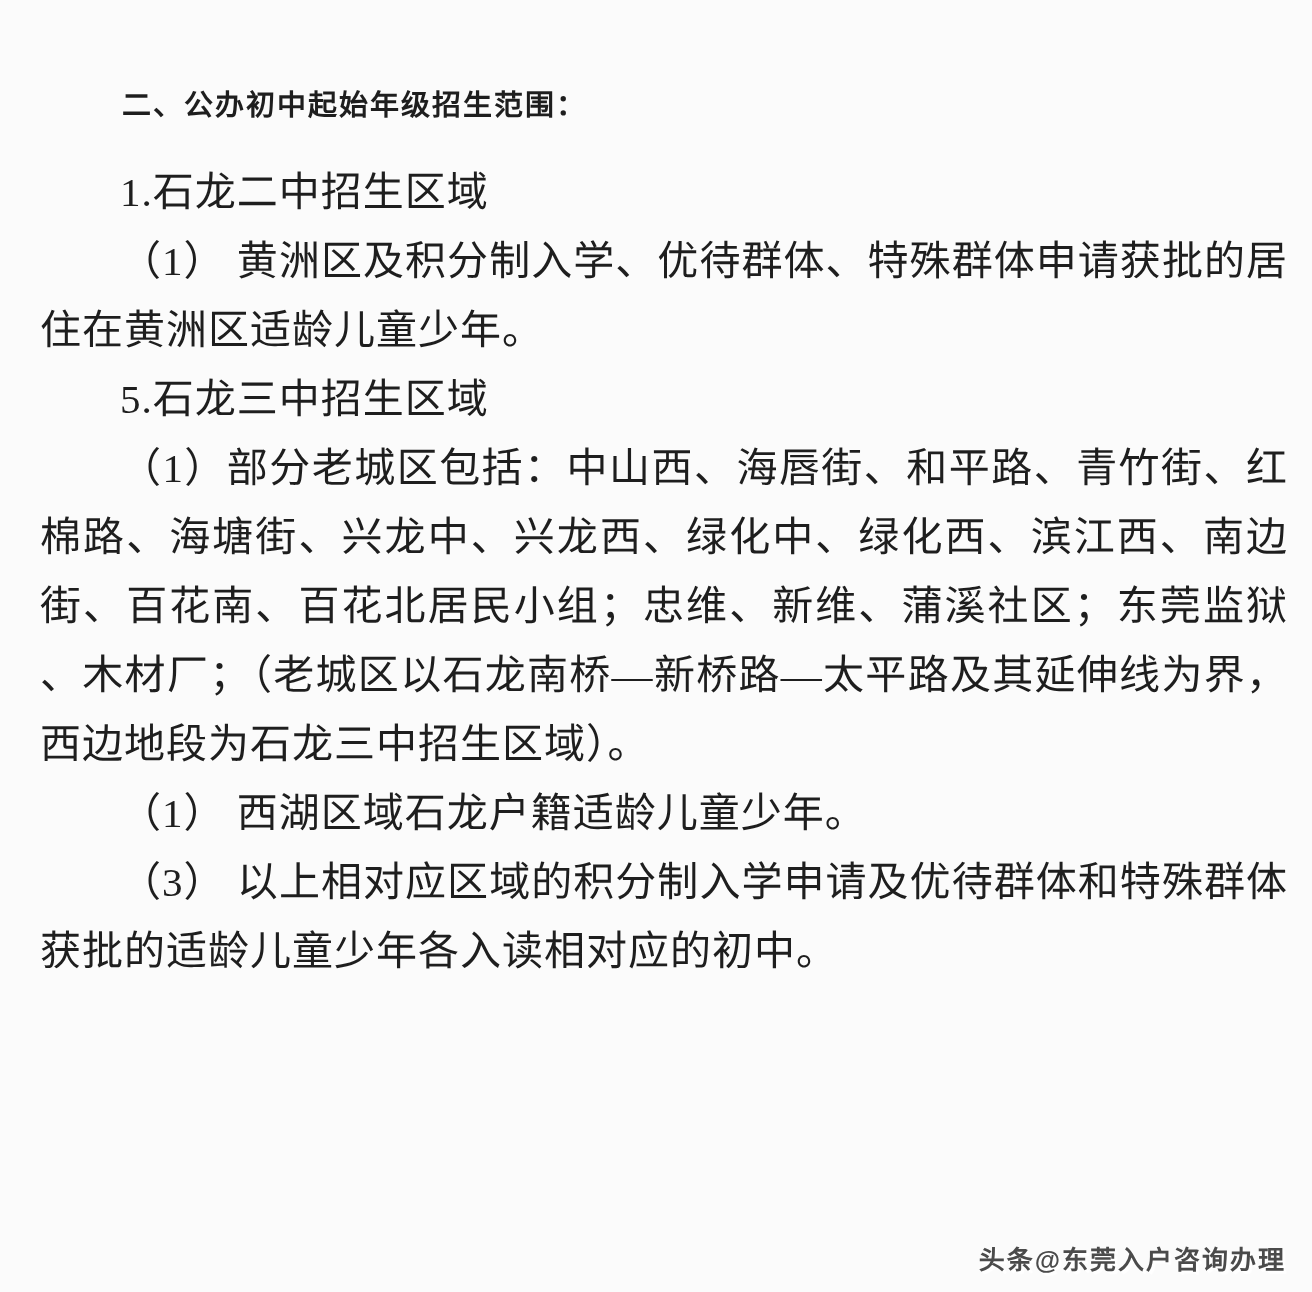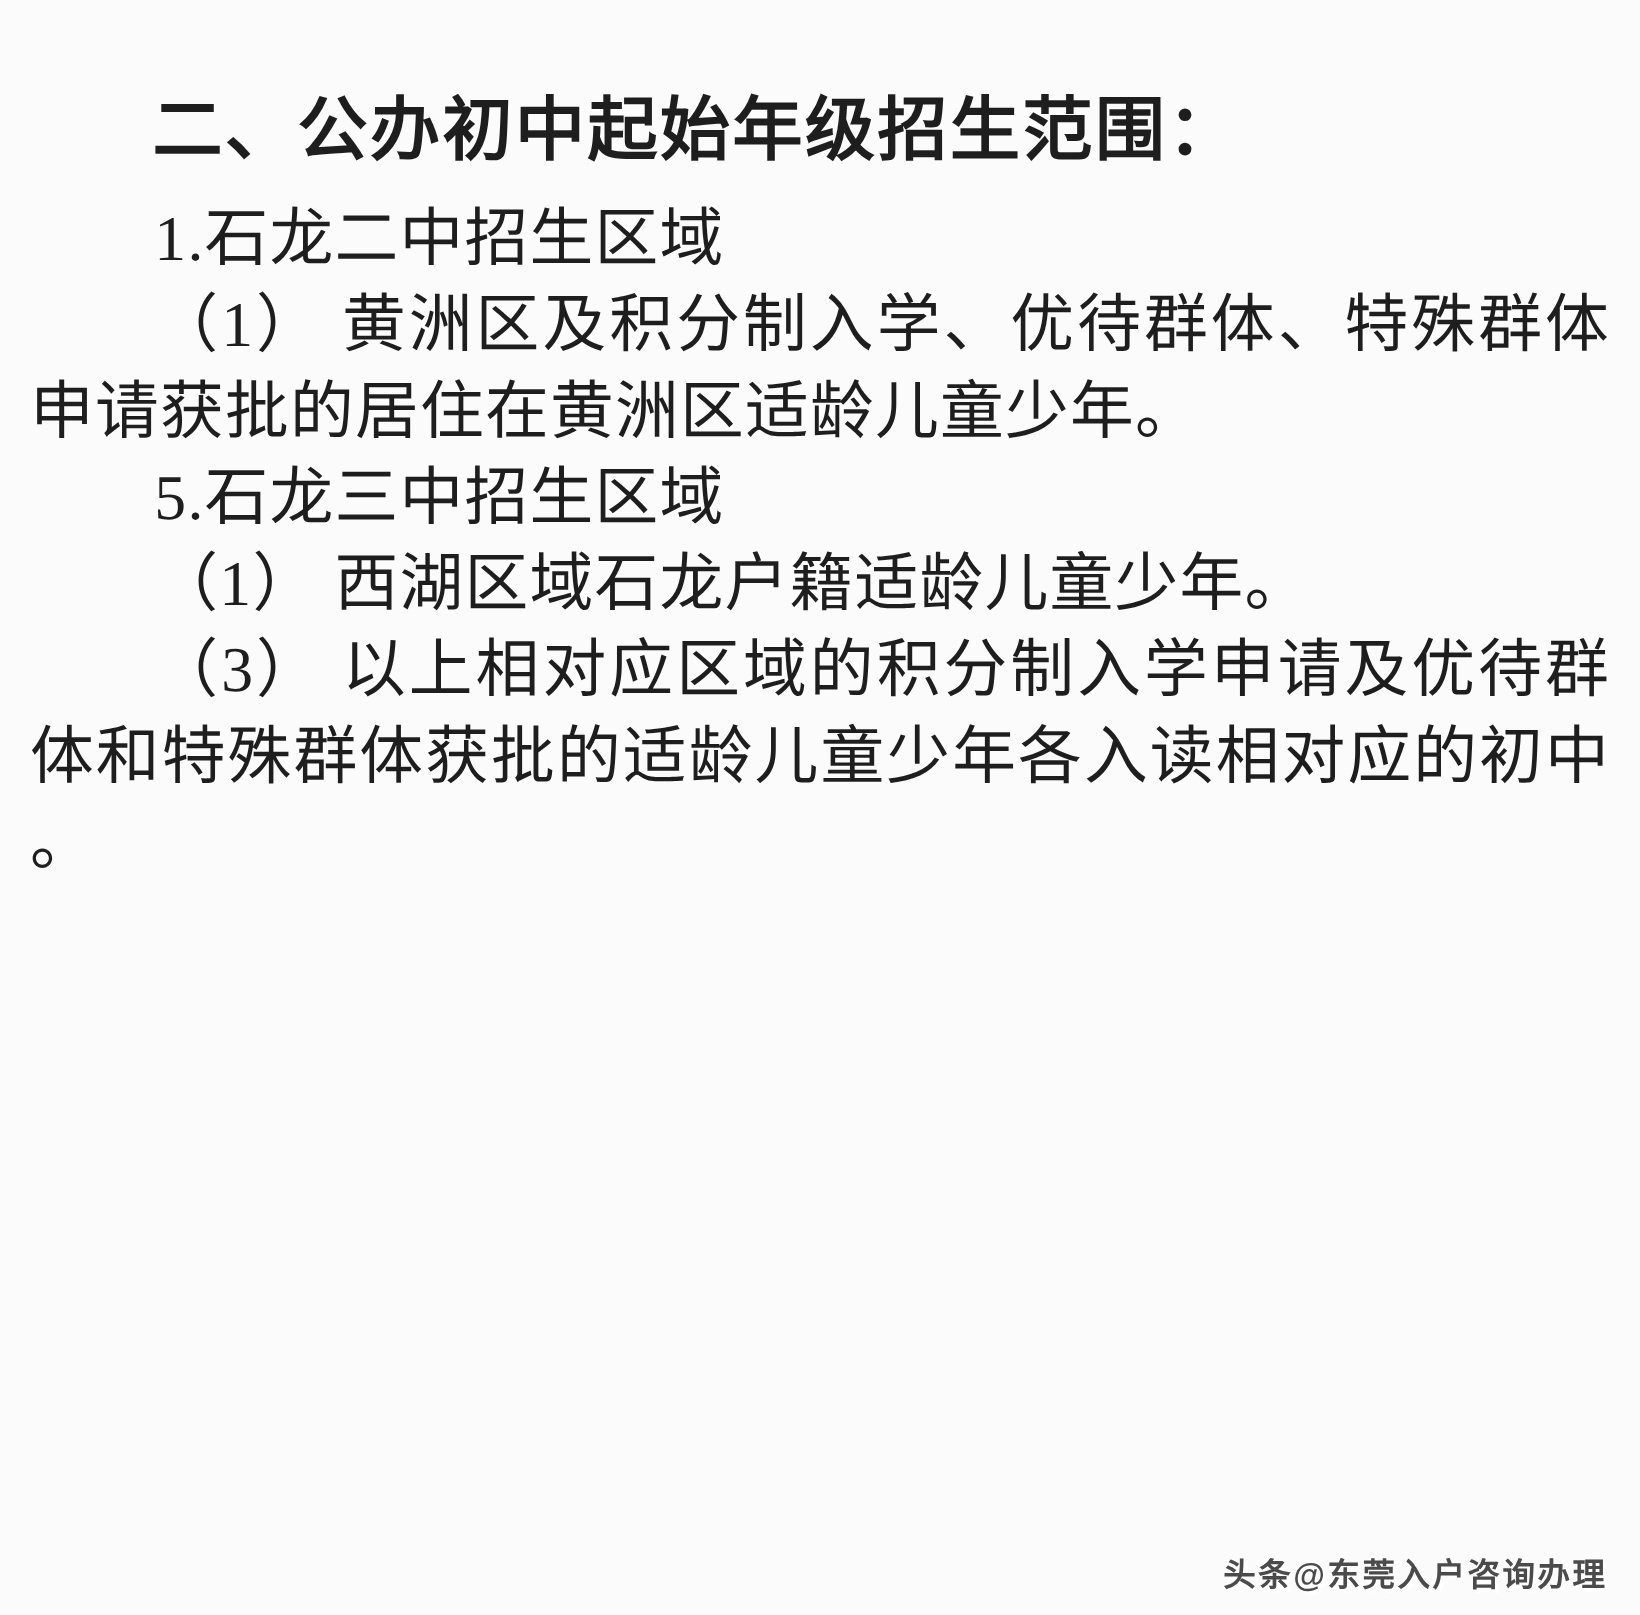--- a/index.html
+++ b/index.html
@@ -19,37 +19,38 @@
     position: relative;
     overflow: hidden;
   }
   .page {
     width: 1312px;
     height: 1292px;
     padding: 64px 24px 0 24px;
     position: relative;
   }
   .heading {
-    font-size: 56px;
+    font-size: 29px;
     line-height: 82px;
     font-weight: 900;
     text-indent: 98px;
     letter-spacing: 2px;
     margin-bottom: 12px;
     font-family: "Liberation Serif", "DejaVu Serif", serif;
   }
   .body p {
-    font-size: 51px;
+    font-size: 41px;
     line-height: 69px;
     text-indent: 1.95em;
     text-align: justify;
     text-justify: inter-character;
     letter-spacing: 1px;
     word-break: break-all;
     line-break: anywhere;
+    margin-left: 16px;
   }
   .watermark {
     position: absolute;
     right: 26px;
     bottom: 16px;
     font-size: 26px;
     font-weight: bold;
     color: var(--wm);
     letter-spacing: 2px;
     text-shadow: 2px 2px 0 #ffffff, 3px 3px 1px rgba(255,255,255,0.9);
@@ -59,17 +60,18 @@
 </style>
 </head>
 <body>
 
 <div class="page">
   <h1 class="heading">二、公办初中起始年级招生范围：</h1>
   <div class="body" id="paragraph-container">
       <p>1.石龙二中招生区域</p>
       <p>（1） 黄洲区及积分制入学、优待群体、特殊群体申请获批的居住在黄洲区适龄儿童少年。</p>
       <p>5.石龙三中招生区域</p>
+      <p>（1）部分老城区包括：中山西、海唇街、和平路、青竹街、红棉路、海塘街、兴龙中、兴龙西、绿化中、绿化西、滨江西、南边街、百花南、百花北居民小组；忠维、新维、蒲溪社区；东莞监狱、木材厂；（老城区以石龙南桥—新桥路—太平路及其延伸线为界，西边地段为石龙三中招生区域）。</p>
       <p>（1） 西湖区域石龙户籍适龄儿童少年。</p>
       <p>（3） 以上相对应区域的积分制入学申请及优待群体和特殊群体获批的适龄儿童少年各入读相对应的初中。</p>
     </div>
   <div class="watermark">头条@东莞入户咨询办理</div>
 </div>
 
 </body></html>

